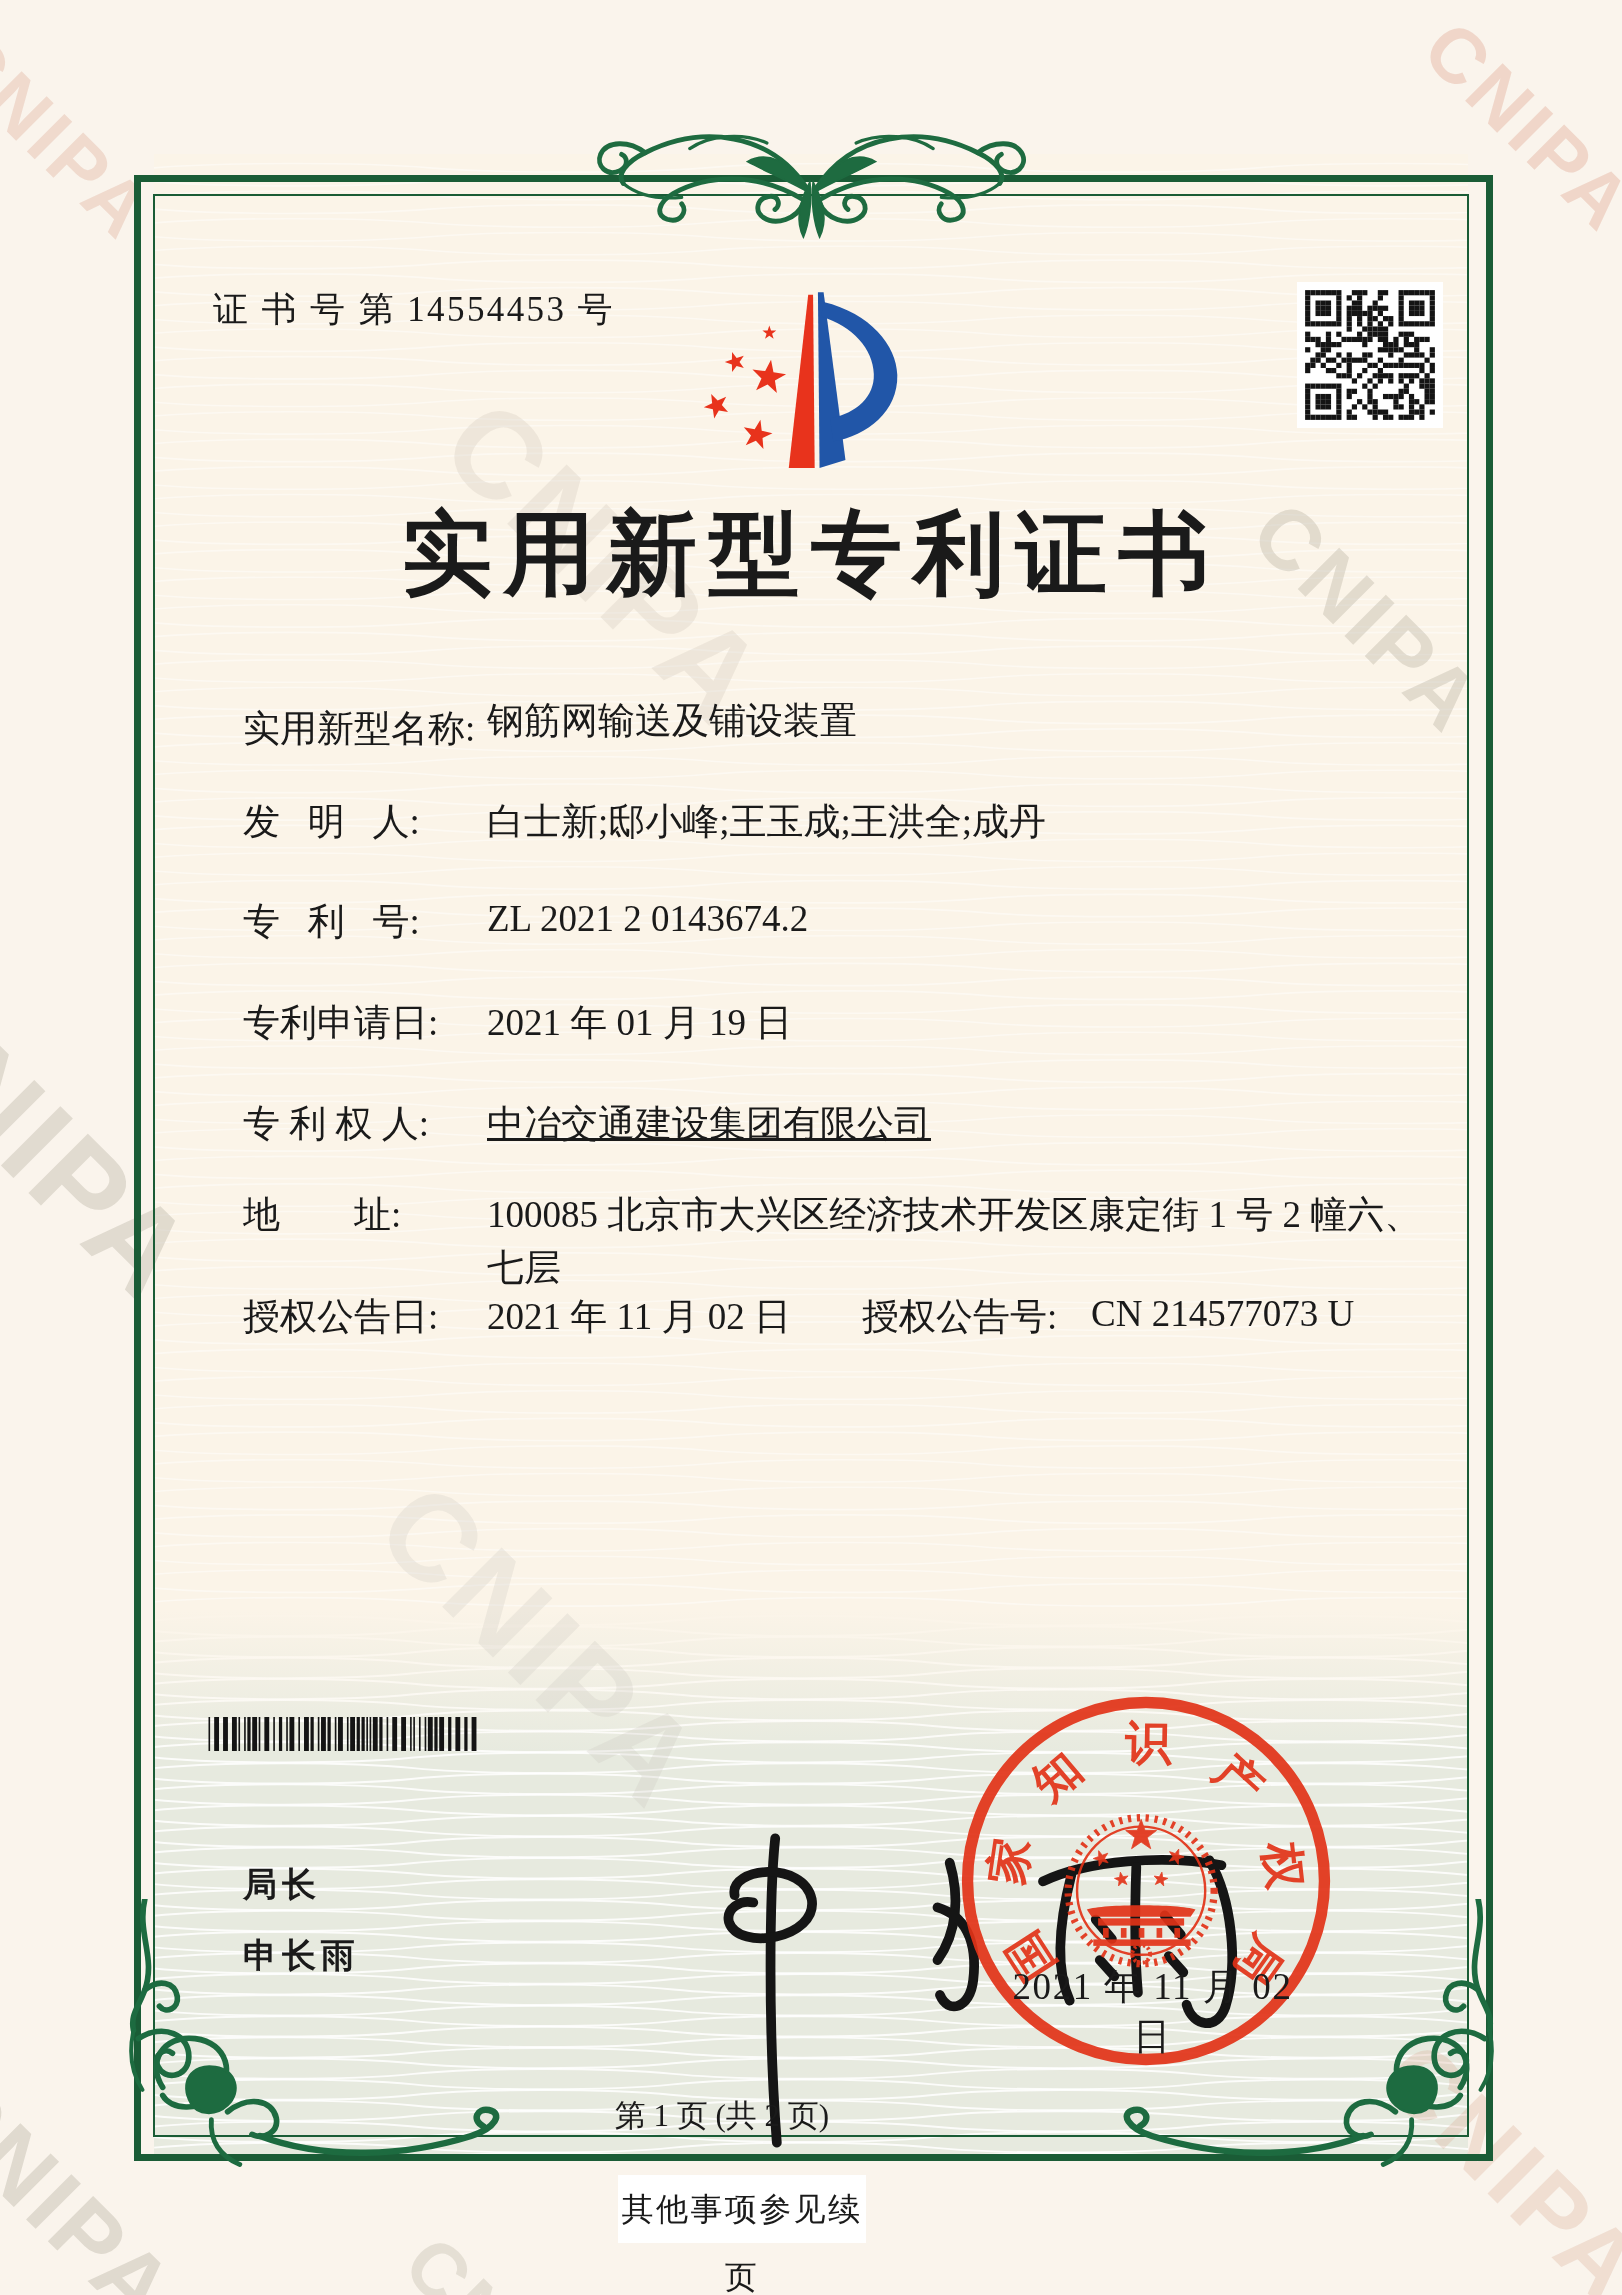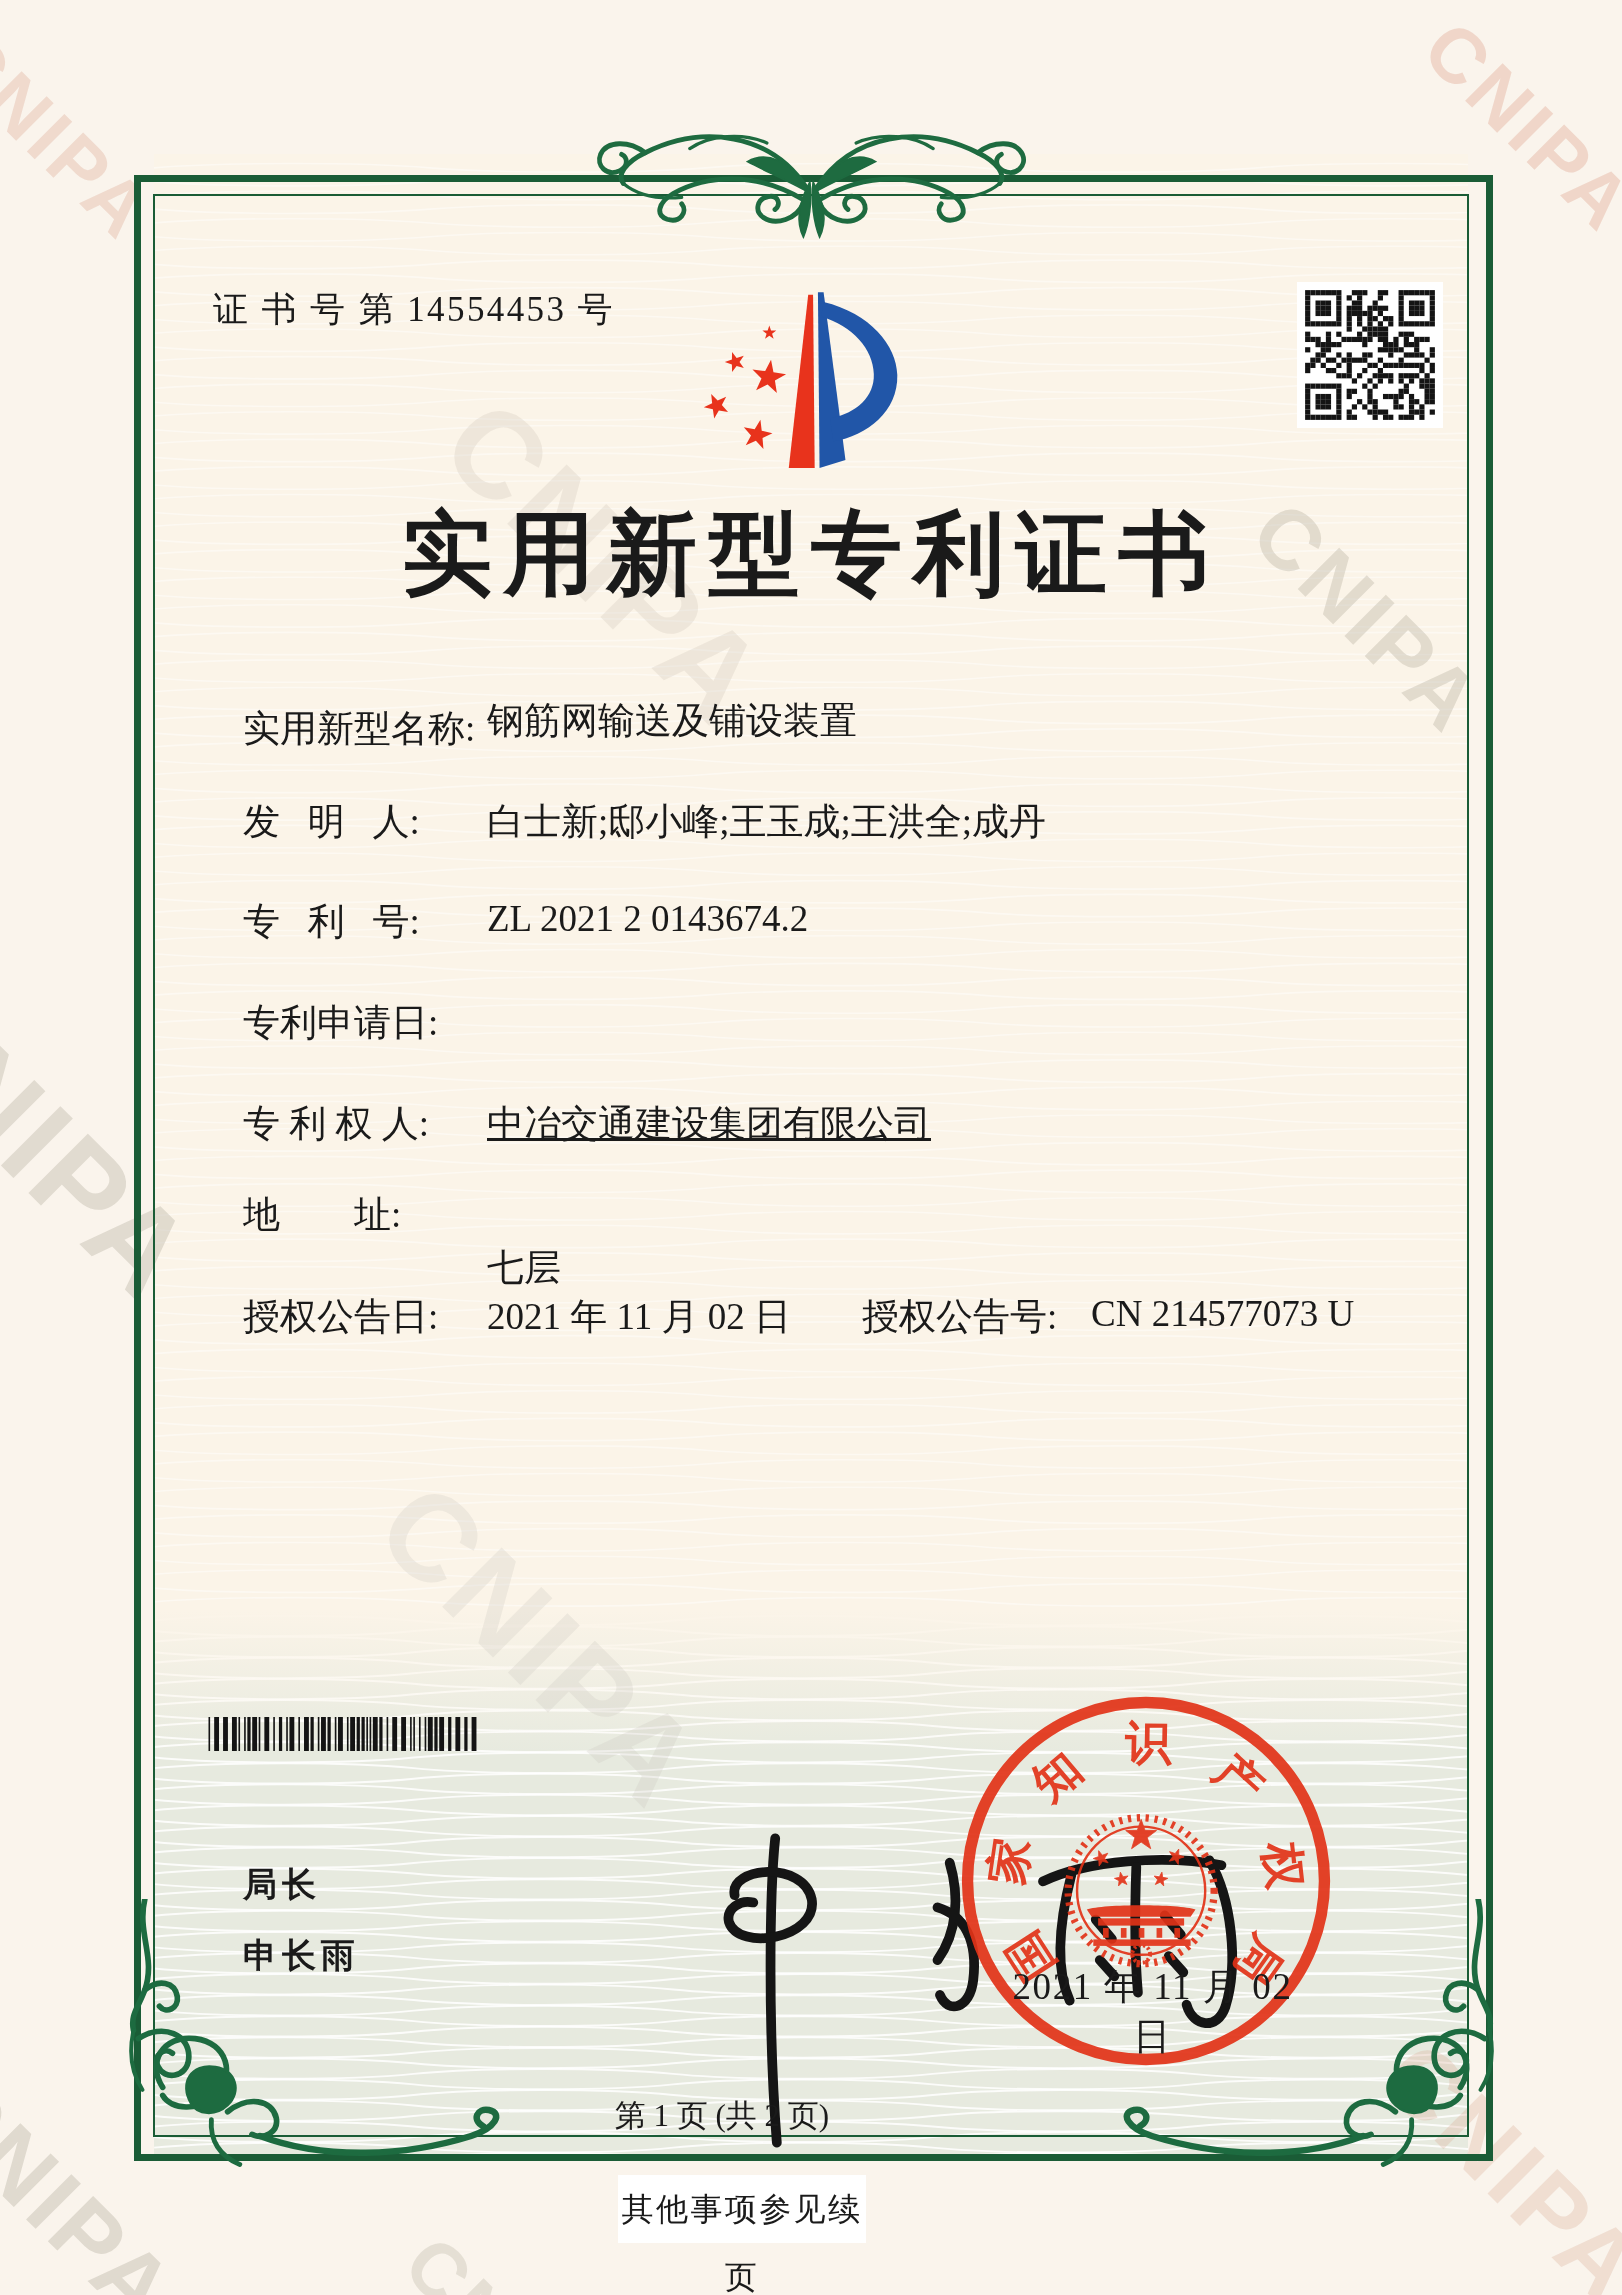--- a/index.html
+++ b/index.html
@@ -603,23 +603,25 @@
 
   <div class="title serif">实用新型专利证书</div>
 
   <span class="flabel" style="top:704px;">实用新型名称:</span>
   <span class="fvalue" style="top:696px;">钢筋网输送及铺设装置</span>
   <span class="flabel" style="top:797px;">发   明   人:</span>
   <span class="fvalue" style="top:797px;">白士新;邸小峰;王玉成;王洪全;成丹</span>
   <span class="flabel" style="top:897px;">专   利   号:</span>
   <span class="fvalue" style="top:897px;">ZL 2021 2 0143674.2</span>
   <span class="flabel" style="top:998px;">专利申请日:</span>
+  <span class="fvalue" style="top:998px;">2021 年 01 月 19 日</span>
   <span class="flabel" style="top:1099px;">专 利 权 人:</span>
   <span class="fvalue" style="top:1099px;text-decoration:underline;">中冶交通建设集团有限公司</span>
   <span class="flabel" style="top:1190px;">地        址:</span>
+  <span class="fvalue" style="top:1190px;">100085 北京市大兴区经济技术开发区康定街 1 号 2 幢六、</span>
   <span class="fvalue" style="top:1243px;">七层</span>
   <span class="flabel" style="top:1292px;">授权公告日:</span>
   <span class="fvalue" style="top:1292px;">2021 年 11 月 02 日</span>
   <span class="flabel" style="top:1292px;left:862px;">授权公告号:</span>
   <span class="fvalue" style="top:1292px;left:1091px;">CN 214577073 U</span>
 
 
   <svg class="abs" style="left:208px;top:1717px;z-index:4;" width="273" height="34" viewBox="0 0 336 42">
     <g id="barcode-bars" fill="#141414">
         <rect x="0" y="0" width="2" height="42"></rect>

